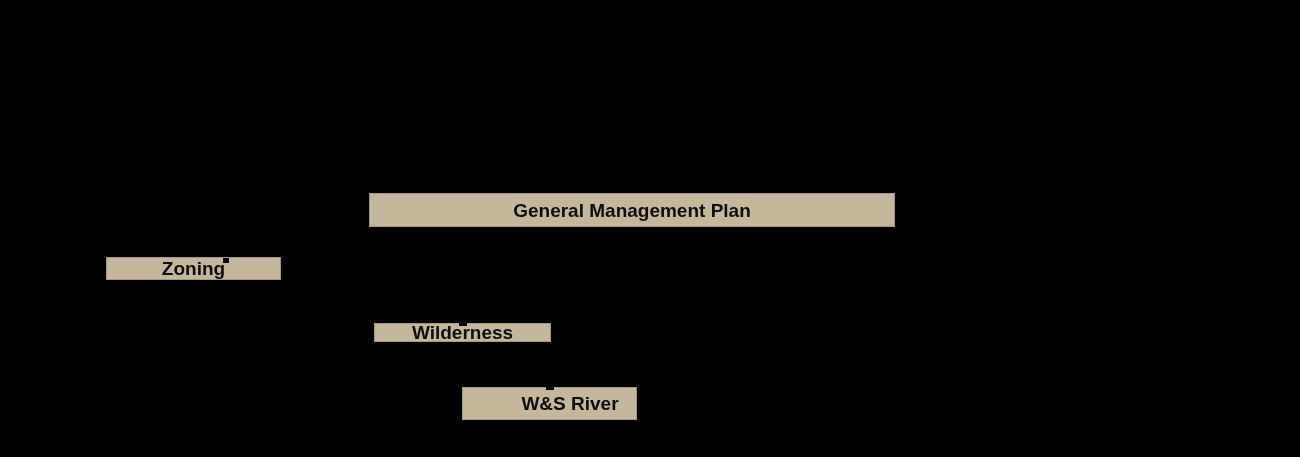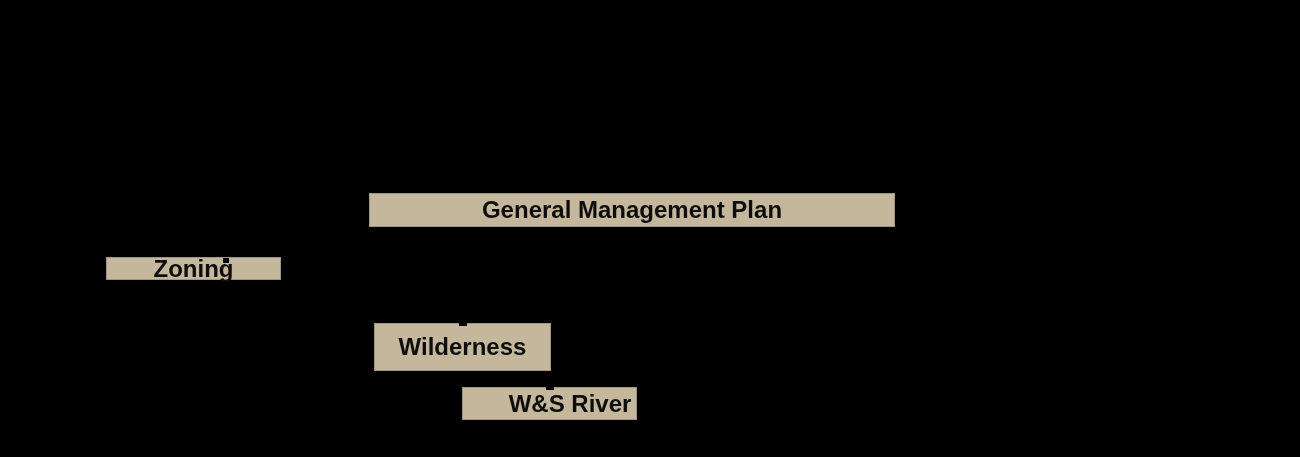--- a/index.html
+++ b/index.html
@@ -19,29 +19,29 @@
     box-sizing: border-box;
     display: flex;
     align-items: center;
     justify-content: center;
     background: var(--bar-fill, #c5b79b);
     border: 1px solid var(--bar-border, #a09681);
   }
   .bar-label {
     font-family: "Liberation Sans", sans-serif;
     font-weight: bold;
-    font-size: 24px;
+    font-size: 19px;
     line-height: 1;
     color: var(--bar-text, #0d0d0d);
     white-space: nowrap;
     letter-spacing: 0px;
   }
   #bar-gmp        { left: 369px; top: 193px; width: 526px; height: 34px; }
   #bar-zoning     { left: 106px; top: 257px; width: 175px; height: 23px; }
-  #bar-wilderness { left: 374px; top: 323px; width: 177px; height: 48px; }
+  #bar-wilderness { left: 374px; top: 323px; width: 177px; height: 19px; }
   #bar-wsriver    { left: 462px; top: 387px; width: 175px; height: 33px; padding-left: 41px; }
   .tick {
     position: absolute;
     background: var(--tick, #000000);
   }
   #tick-zoning     { left: 223px; top: 258px; width: 6px; height: 5px; }
   #tick-wilderness { left: 459px; top: 322px; width: 8px; height: 4px; }
   #tick-wsriver    { left: 546px; top: 386px; width: 8px; height: 4px; }
 </style>
 </head>

